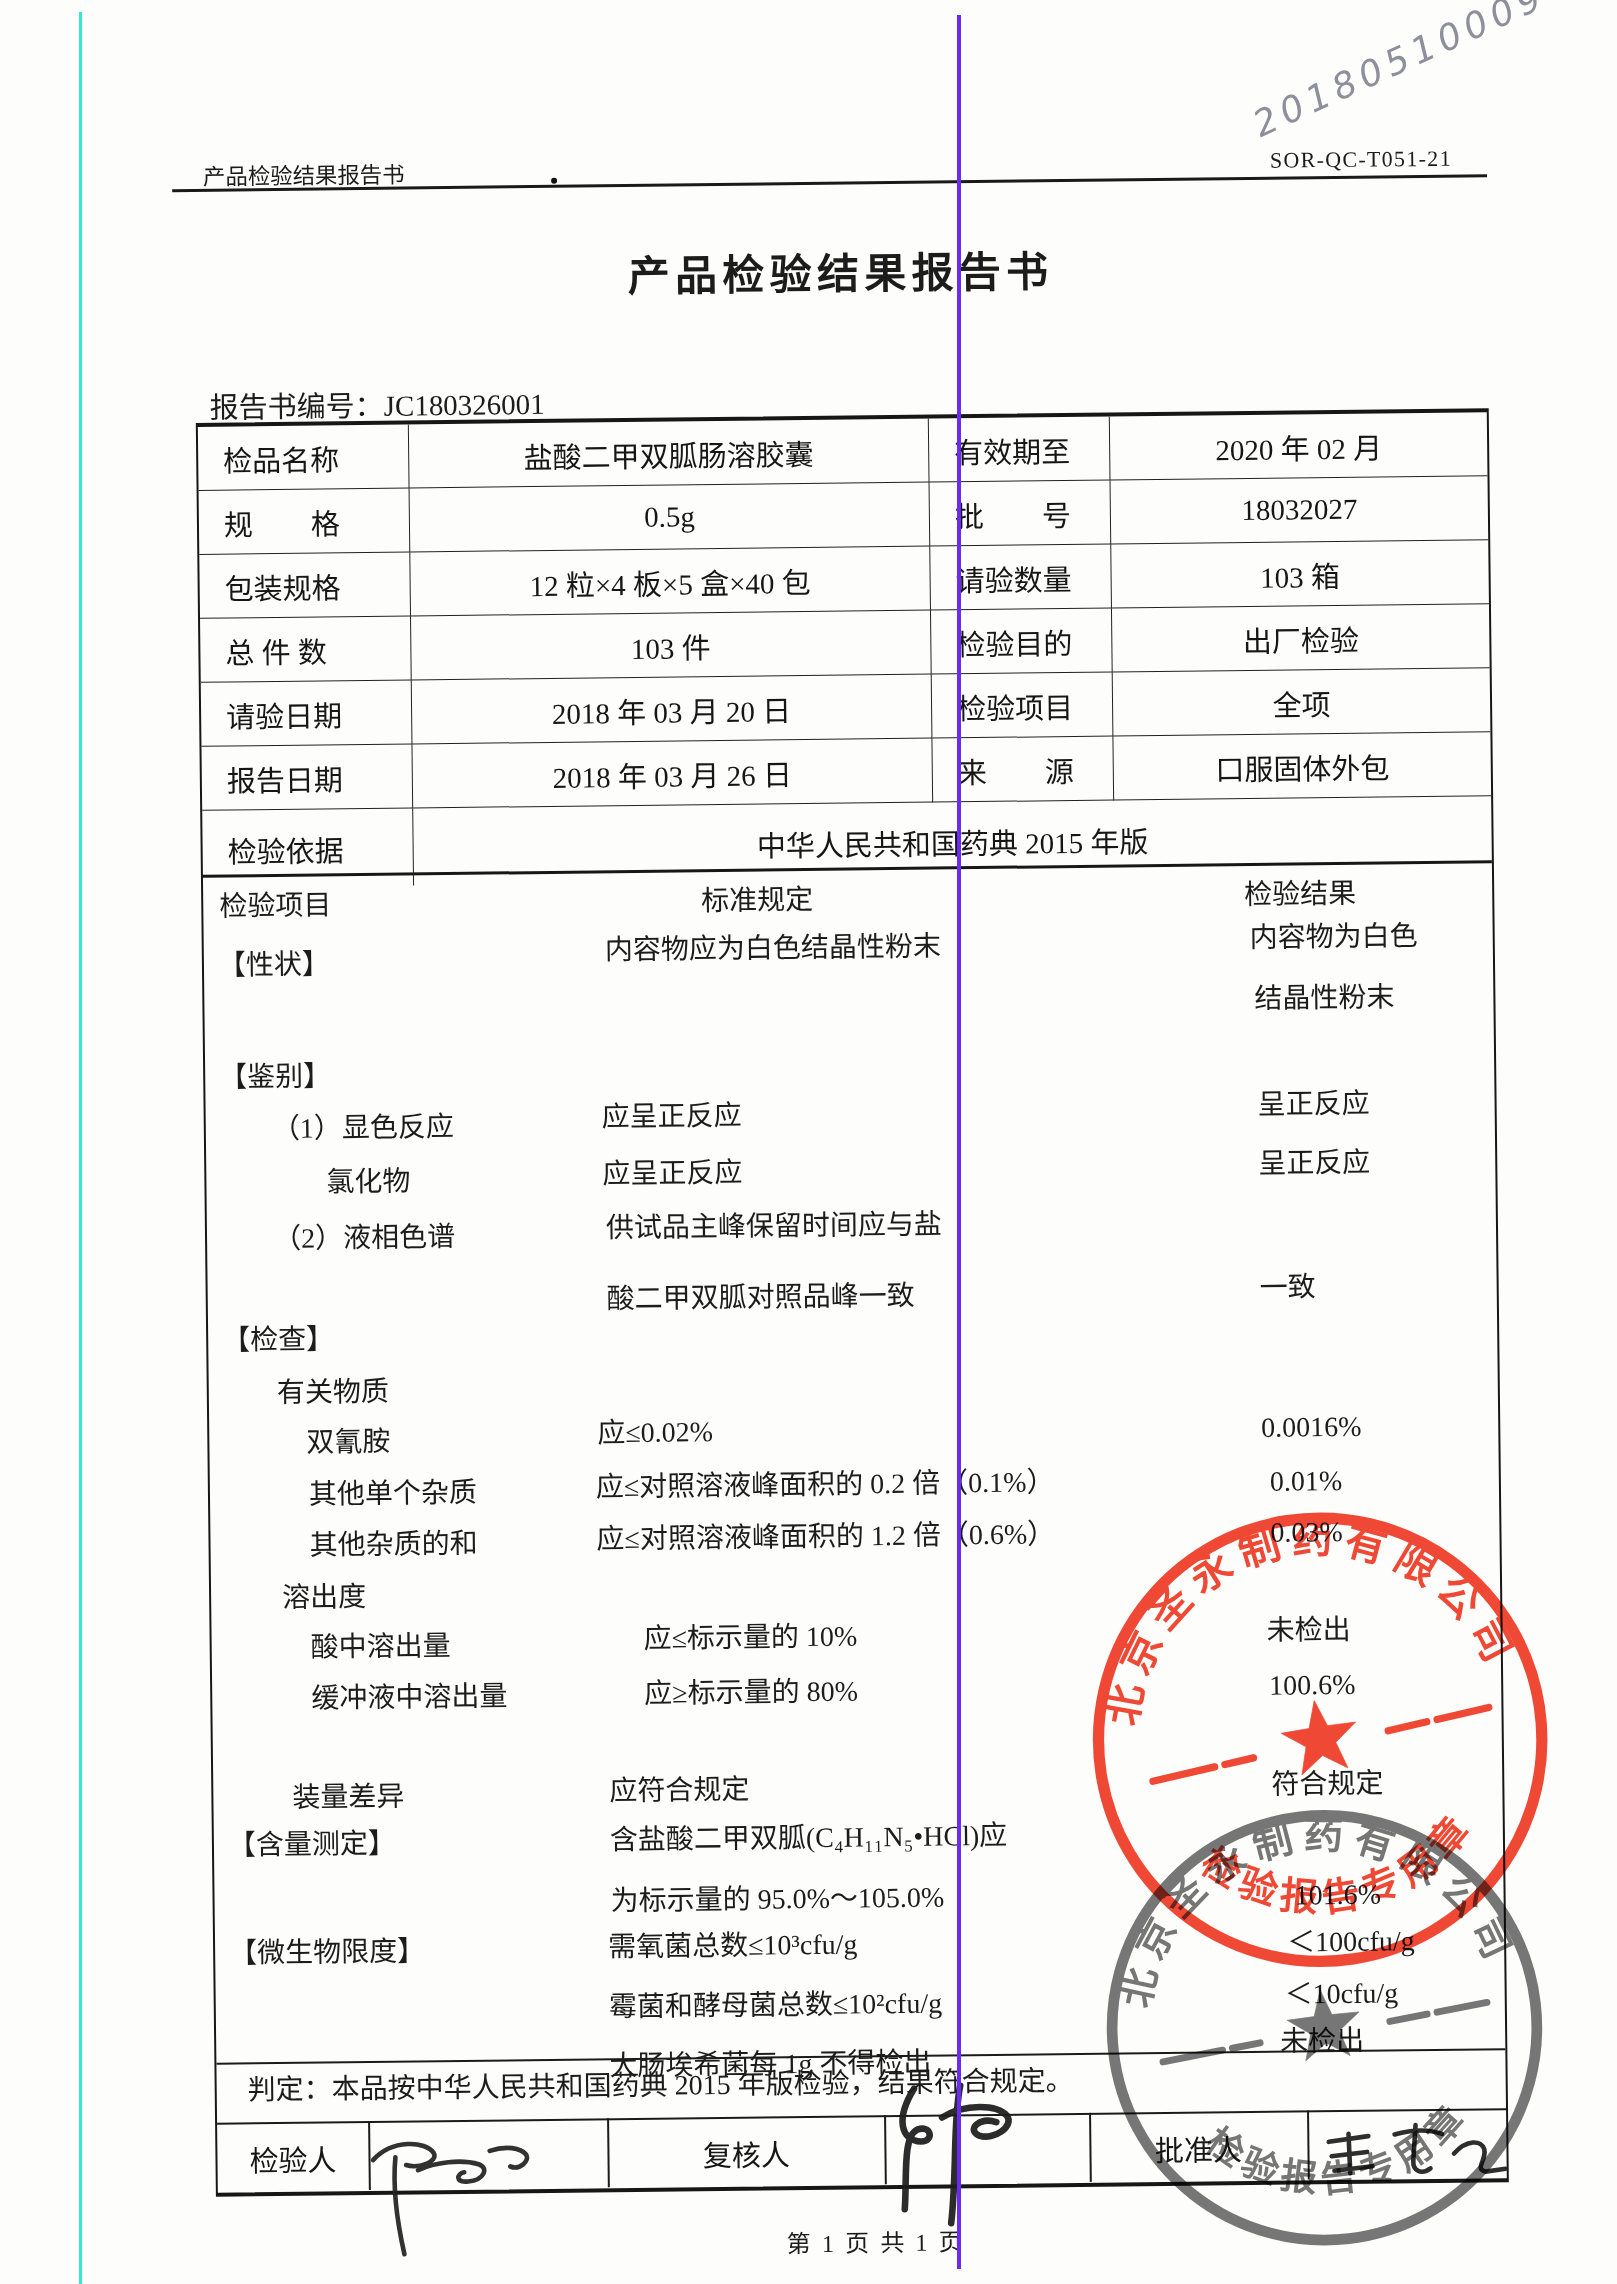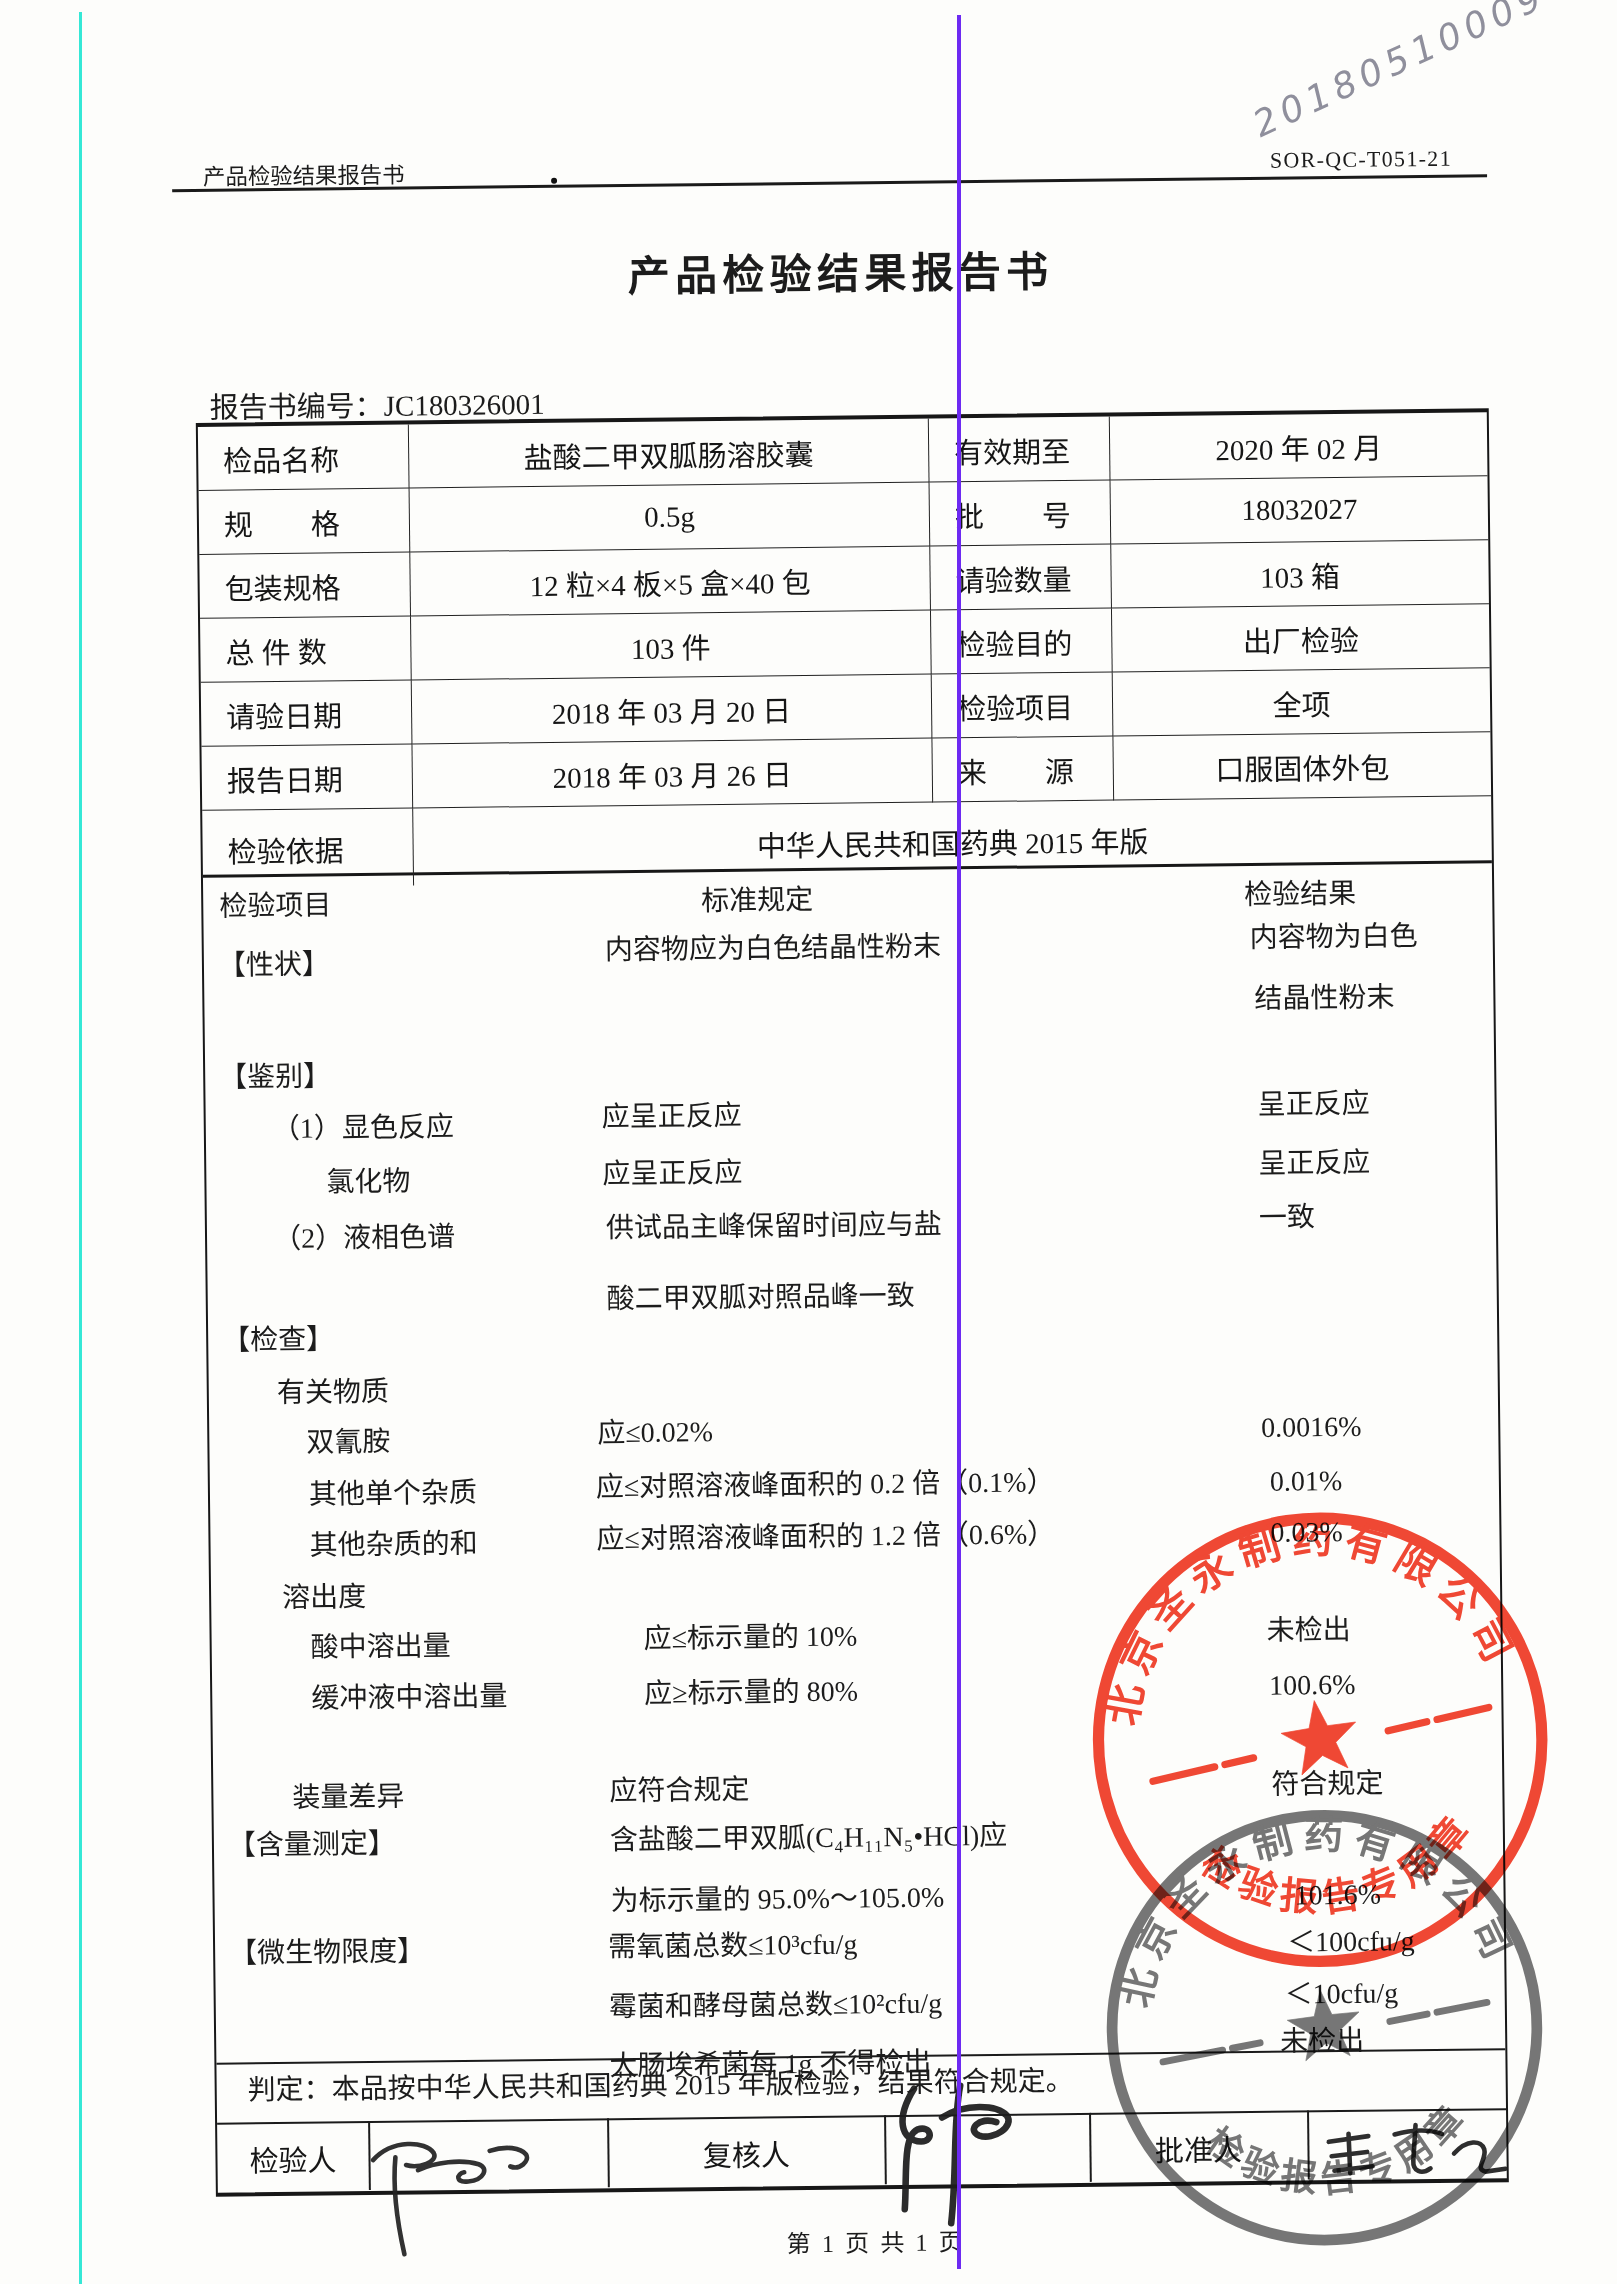--- a/index.html
+++ b/index.html
@@ -131,21 +131,21 @@
     <div class="t" style="left:602px;top:1099px;">应呈正反应</div>
     <div class="t" style="left:1258px;top:1094px;">呈正反应</div>
 
     <div class="t" style="left:326px;top:1161px;">氯化物</div>
     <div class="t" style="left:602px;top:1156px;">应呈正反应</div>
     <div class="t" style="left:1258px;top:1153px;">呈正反应</div>
 
     <div class="t" style="left:272px;top:1217px;">（2）液相色谱</div>
     <div class="t" style="left:605px;top:1210px;">供试品主峰保留时间应与盐</div>
     <div class="t" style="left:605px;top:1281px;">酸二甲双胍对照品峰一致</div>
-    <div class="t" style="left:1258px;top:1207px;">一致</div>
+    <div class="t" style="left:1258px;top:1277px;">一致</div>
 
     <div class="t" style="left:220px;top:1318px;">【检查】</div>
     <div class="t" style="left:274px;top:1371px;">有关物质</div>
 
     <div class="t" style="left:303px;top:1421px;">双氰胺</div>
     <div class="t" style="left:594px;top:1415px;">应≤0.02%</div>
     <div class="t" style="left:1258px;top:1417px;">0.0016%</div>
 
     <div class="t" style="left:305px;top:1473px;">其他单个杂质</div>
     <div class="t" style="left:592px;top:1469px;">应≤对照溶液峰面积的 0.2 倍（0.1%）</div>

